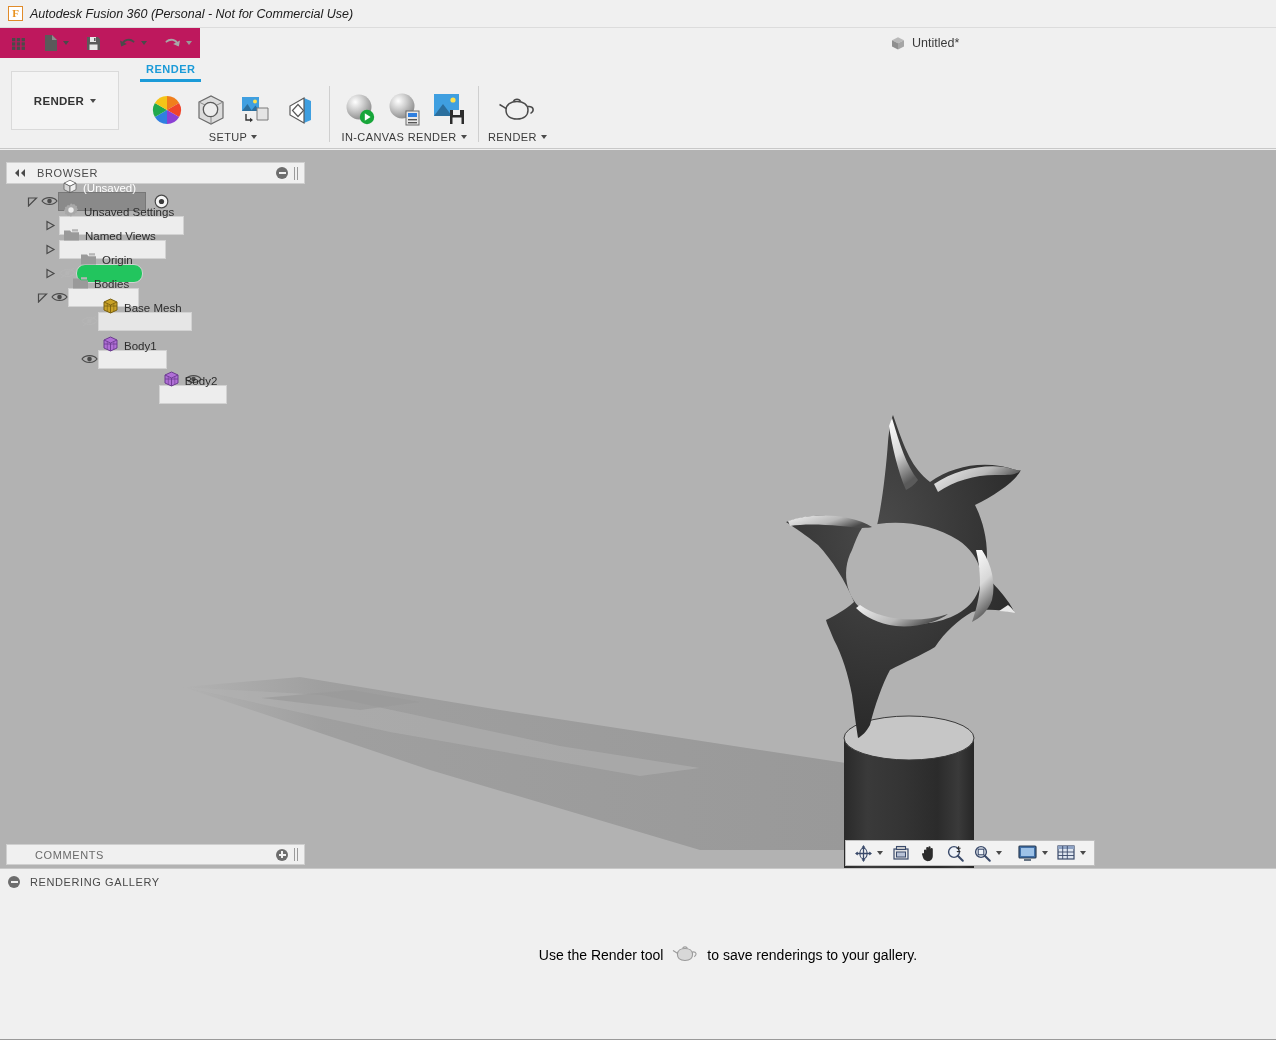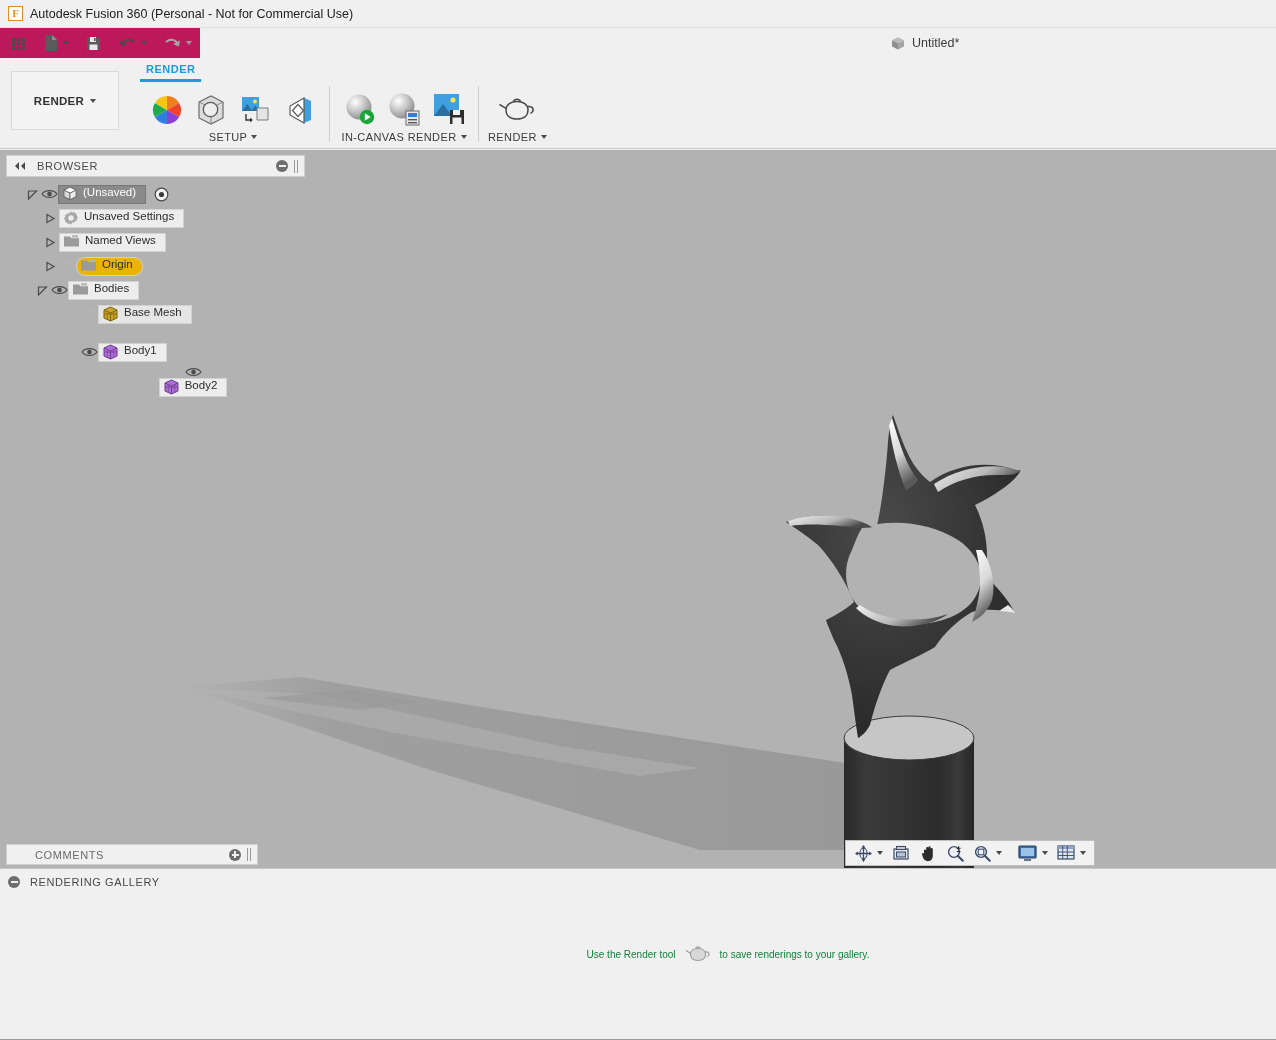--- a/index.html
+++ b/index.html
@@ -14,21 +14,21 @@
   
   #titlebar {
     height:28px; background:#f0f0f0; display:flex; align-items:center;
     padding-left:8px; border-bottom:1px solid #dcdcdc;
   }
   .app-logo {
     width:15px; height:15px; background:#ffffff; border:1px solid #e08b2a;
     color:#e8921f; font-size:11px; font-weight:bold; line-height:13px;
     text-align:center; font-family:"Liberation Serif", serif; margin-right:7px;
   }
-  #app-title { font-size:12.5px; color:#202020; }
+  #app-title { font-size:12.5px; color:#202020;font-style:italic; }
 
   
   #qabar {
     height:30px; background:#be185d; display:flex; align-items:center;
     padding-left:6px; position:relative;
   }
   .qa-btn {
     height:26px; display:flex; align-items:center; padding:0 4px;
     cursor:default;
   }
@@ -75,21 +75,21 @@
   .vsep { width:1px; background:#cfcfcf; height:56px; margin:28px 9px 0; }
 
   
   #canvas {
     position:absolute; left:0; top:150px; width:1276px; height:718px;
     background:#b2b2b2; overflow:hidden;
   }
 
   
   #browser {
-    position:absolute; left:6px; top:5px; width:299px;
+    position:absolute; left:6px; top:12px; width:299px;
     font-size:11.5px; user-select:none;
   }
   #browser-header {
     height:22px; background:#f0f0f0; border:1px solid #cfcfcf;
     display:flex; align-items:center; padding:0 4px 0 6px;
   }
   #browser-title { font-size:11px; color:#4a4a4a; letter-spacing:.6px; margin-left:10px; }
   .circ-btn {
     width:12px; height:12px; border-radius:50%; background:#6d6d6d;
     position:relative; margin-left:auto; cursor:pointer;
@@ -105,58 +105,58 @@
   .grip { width:4px; height:13px; margin-left:6px; margin-right:2px;
           border-left:1px solid #9a9a9a; border-right:1px solid #9a9a9a; }
 
   #tree { padding-top:7px; }
   .node { display:flex; align-items:center; height:20px; margin-bottom:4px; }
   .expander {
     width:17px; display:flex; align-items:center; justify-content:center;
     cursor:pointer; flex:none;
   }
   .node-chip {
-    display:flex; align-items:flex-start; height:19px; padding:0 9px 16px 3px;
+    display:flex; align-items:flex-end; height:19px; padding:0 9px 16px 3px;
     background:#ededed; border:1px solid #d2d2d2; gap:5px; cursor:pointer;
   }
   .node-chip.selected { background:#8a8a8a; border-color:#777; }
   .node-chip.selected .node-label { color:#ffffff; }
   .node-label { font-size:11.5px; color:#2c2c2c; white-space:nowrap; }
   .eye { width:17px; height:12px; flex:none; cursor:pointer; }
   .target-ic { width:15px; height:15px; margin-left:8px; flex:none; cursor:pointer; }
 
   
   #navbar {
     position:absolute; left:845px; top:690px; height:26px;
     background:#f2f2f2; border:1px solid #c0c0c0;
     display:flex; align-items:center; padding:0 5px; gap:2px;
   }
   .nav-btn { display:flex; align-items:center; padding:0 3px; cursor:pointer; height:22px; }
 
   
   #comments {
-    position:absolute; left:6px; top:694px; width:252px; height:21px;
+    position:absolute; left:6px; top:694px; width:299px; height:21px;
     background:#f0f0f0; border:1px solid #cfcfcf;
     display:flex; align-items:center; padding:0 4px 0 6px;
   }
   #comments-title { font-size:11px; color:#6a6a6a; letter-spacing:.6px; margin-left:22px; }
 
   
   #gallery {
     position:absolute; left:0; top:868px; width:1276px; height:172px;
     background:#f0f0f0; border-top:1px solid #c8c8c8;
   }
   #gallery-header { height:26px; display:flex; align-items:center; padding-left:8px; }
   .circ-btn.solo { margin-left:0; }
   #gallery-title { font-size:11px; color:#4a4a4a; letter-spacing:.6px; margin-left:10px; }
   #gallery-body {
     height:119px; display:flex; align-items:center; justify-content:center;
     gap:8px; padding-left:180px;
   }
-  #gallery-msg-a, #gallery-msg-b { font-size:10px; color:#15803d; }
+  #gallery-msg-a, #gallery-msg-b { font-size:14px; color:#000000; }
   #statusbar {
     position:absolute; left:0; bottom:0; width:1276px; height:1px;
     background:#555; border-top:1px solid #9a9a9a;
   }
 </style>
 </head>
 <body>
 
 <div id="titlebar">
   <div class="app-logo">F</div>
@@ -529,21 +529,21 @@
         <div class="expander">
           <svg width="11" height="11" viewBox="0 0 11 11">
               <path d="M2 1.5 L2 9.5 L9 5.5 Z" fill="none" stroke="#4a4a4a" stroke-width="1.2"></path>
             </svg>
         </div>
         <svg class="eye" viewBox="0 0 17 12">
           <path d="M1 6 C4 1.5, 13 1.5, 16 6 C13 10.5, 4 10.5, 1 6 Z" fill="none" stroke="#b5b5b5" stroke-width="1.1"></path>
           <circle cx="8.5" cy="6" r="2.3" fill="#b5b5b5"></circle>
           <path d="M2 11 L15 1" stroke="#b5b5b5" stroke-width="1.2"></path>
         </svg>
-        <div class="node-chip" style="background:#eab308;border-radius:9px;">
+        <div class="node-chip" style="background:#22c55e;border-radius:9px;">
           <svg width="17" height="14" viewBox="0 0 17 14">
             <path d="M1 2.5 h6 l1.4 1.8 h7.6 v8.2 h-15 z" fill="#9a9a9a"></path>
             <rect x="9" y="1.2" width="6" height="2.3" fill="#b5b5b5"></rect>
           </svg>
           <span class="node-label">Origin</span>
         </div>
       </div>
 
       <div class="node" style="padding-left:28px;">
         <div class="expander">

